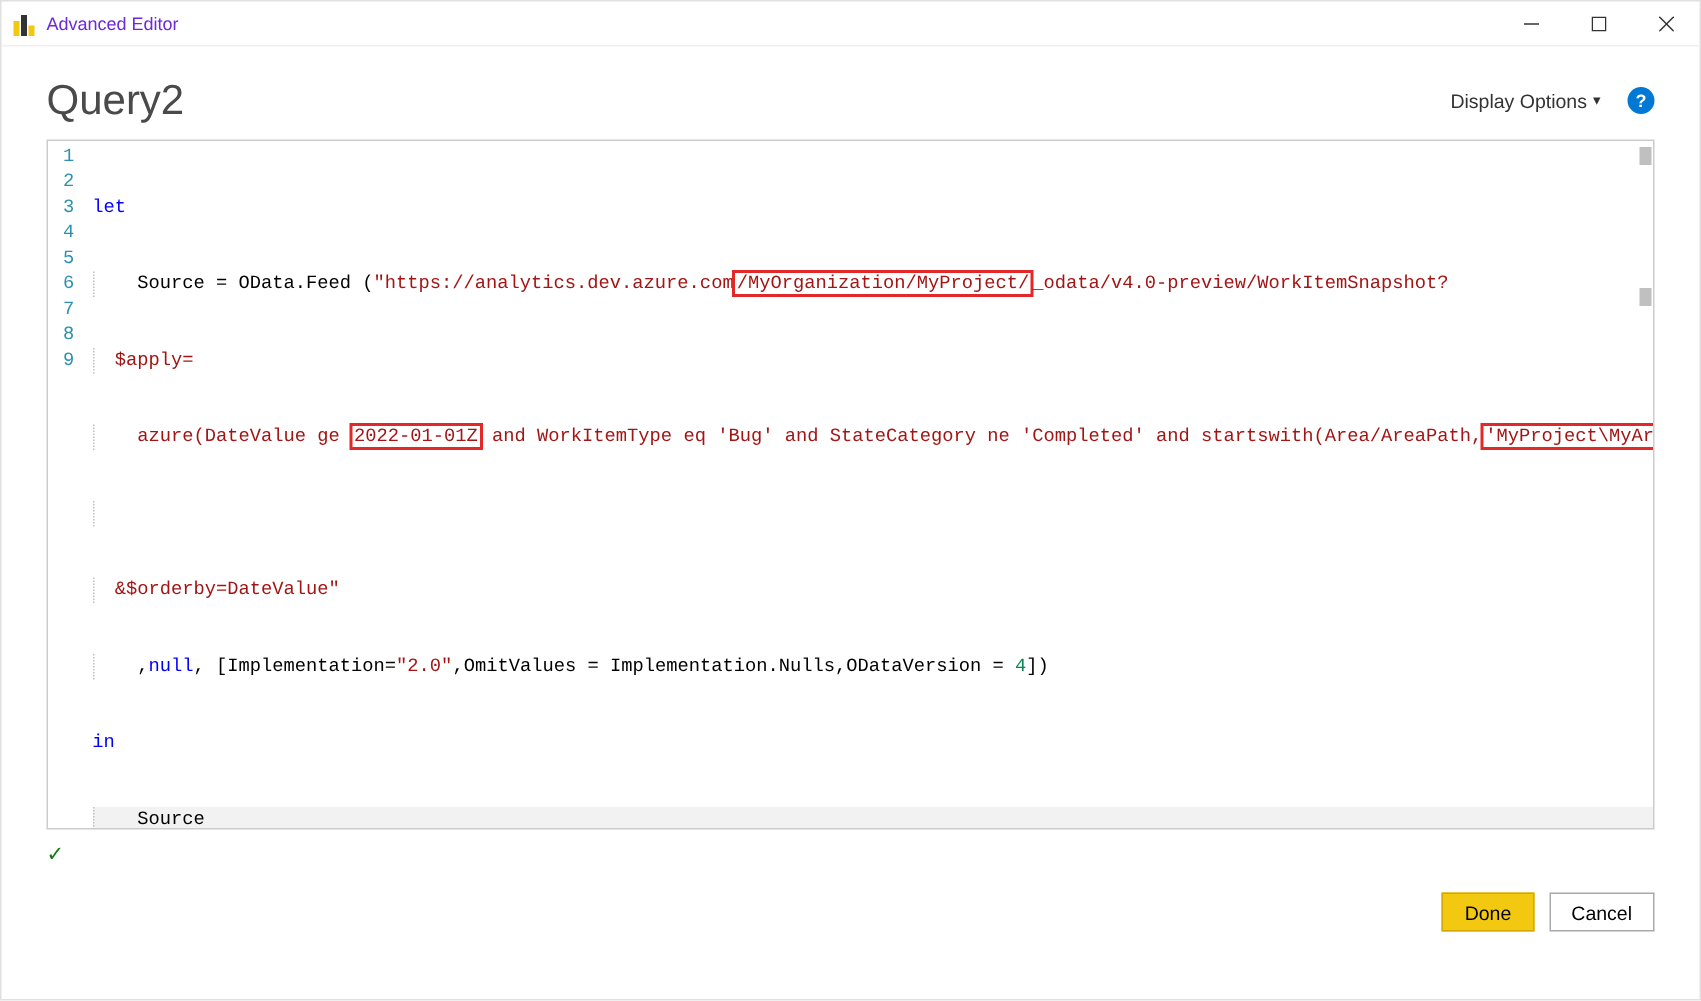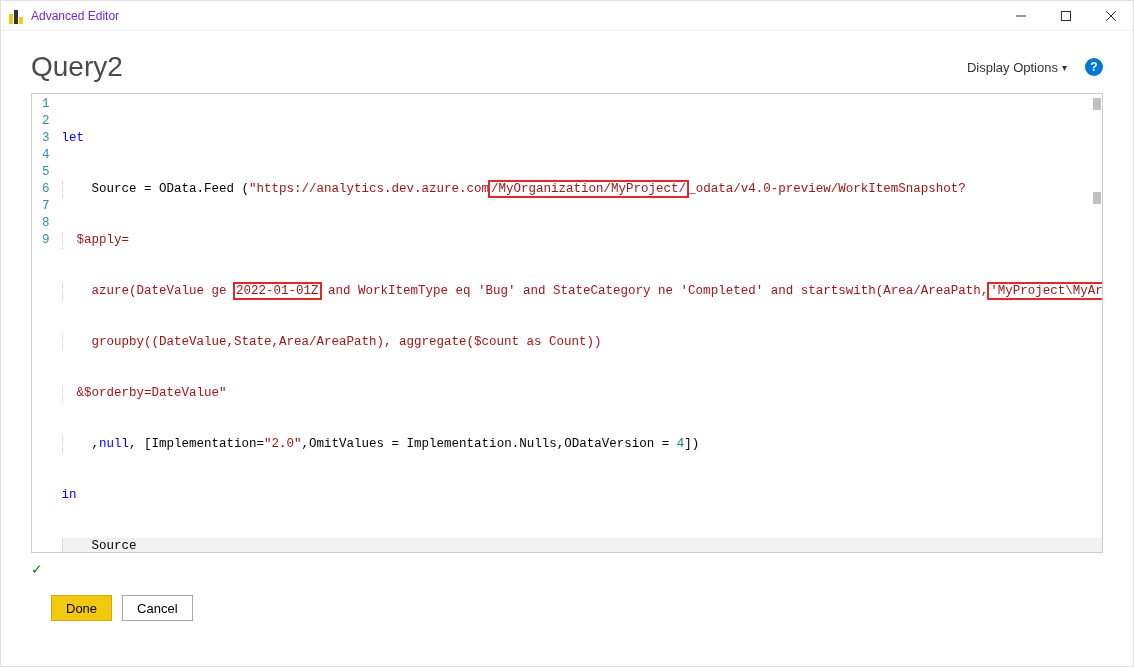--- a/index.html
+++ b/index.html
@@ -131,20 +131,21 @@
     font-size: 13px;
     color: #555;
   }
   .status-row .check {
     color: #107c10;
     margin-right: 6px;
     font-size: 14px;
   }
   .footer-row {
     display: flex;
+    justify-content: flex-end;
     padding: 10px 30px 16px 30px;
     gap: 10px;
     margin-left: 20px;
   }
   .btn {
     min-width: 60px;
     height: 26px;
     padding: 0 14px;
     font-size: 13px;
     border: 1px solid #aaa;
@@ -211,21 +212,21 @@
       <div>6</div>
       <div>7</div>
       <div>8</div>
       <div>9</div>
     </div>
     <div class="code-area">
       <div class="code-line"><span class="k-blue">let</span></div>
       <div class="code-line"><span class="indent-guide" style="left:0"></span><span>    Source = OData.Feed (</span><span class="k-str">"https://analytics.dev.azure.com</span><span class="k-str hl-box">/MyOrganization/MyProject/</span><span class="k-str">_odata/v4.0-preview/WorkItemSnapshot?</span></div>
       <div class="code-line"><span class="indent-guide" style="left:0"></span><span class="k-str">  $apply=</span></div>
       <div class="code-line"><span class="indent-guide" style="left:0"></span><span class="k-str">    azure(DateValue ge </span><span class="k-str hl-box">2022-01-01Z</span><span class="k-str"> and WorkItemType eq 'Bug' and StateCategory ne 'Completed' and startswith(Area/AreaPath,</span><span class="k-str hl-box">'MyProject\MyAreaPath'))/</span></div>
-      <div class="code-line"><span class="indent-guide" style="left:0"></span><span class="k-str">    groupby((DateValue,State,Area/AreaPath), aggregate($count as Count))</span></div>
+      <div class="code-line"><span class="indent-guide" style="left:0"></span></div>
       <div class="code-line"><span class="indent-guide" style="left:0"></span><span class="k-str">  &amp;$orderby=DateValue"</span></div>
       <div class="code-line"><span class="indent-guide" style="left:0"></span><span>    ,</span><span class="k-null">null</span><span>, [Implementation=</span><span class="k-str">"2.0"</span><span>,OmitValues = Implementation.Nulls,ODataVersion = </span><span class="k-num">4</span><span>])</span></div>
       <div class="code-line"><span class="k-blue">in</span></div>
       <div class="code-line current"><span class="indent-guide" style="left:0"></span><span>    Source</span></div>
     </div>
   </div>
   <div class="scroll-marks">
     <div class="mark1"></div>
     <div class="mark2"></div>
   </div>

